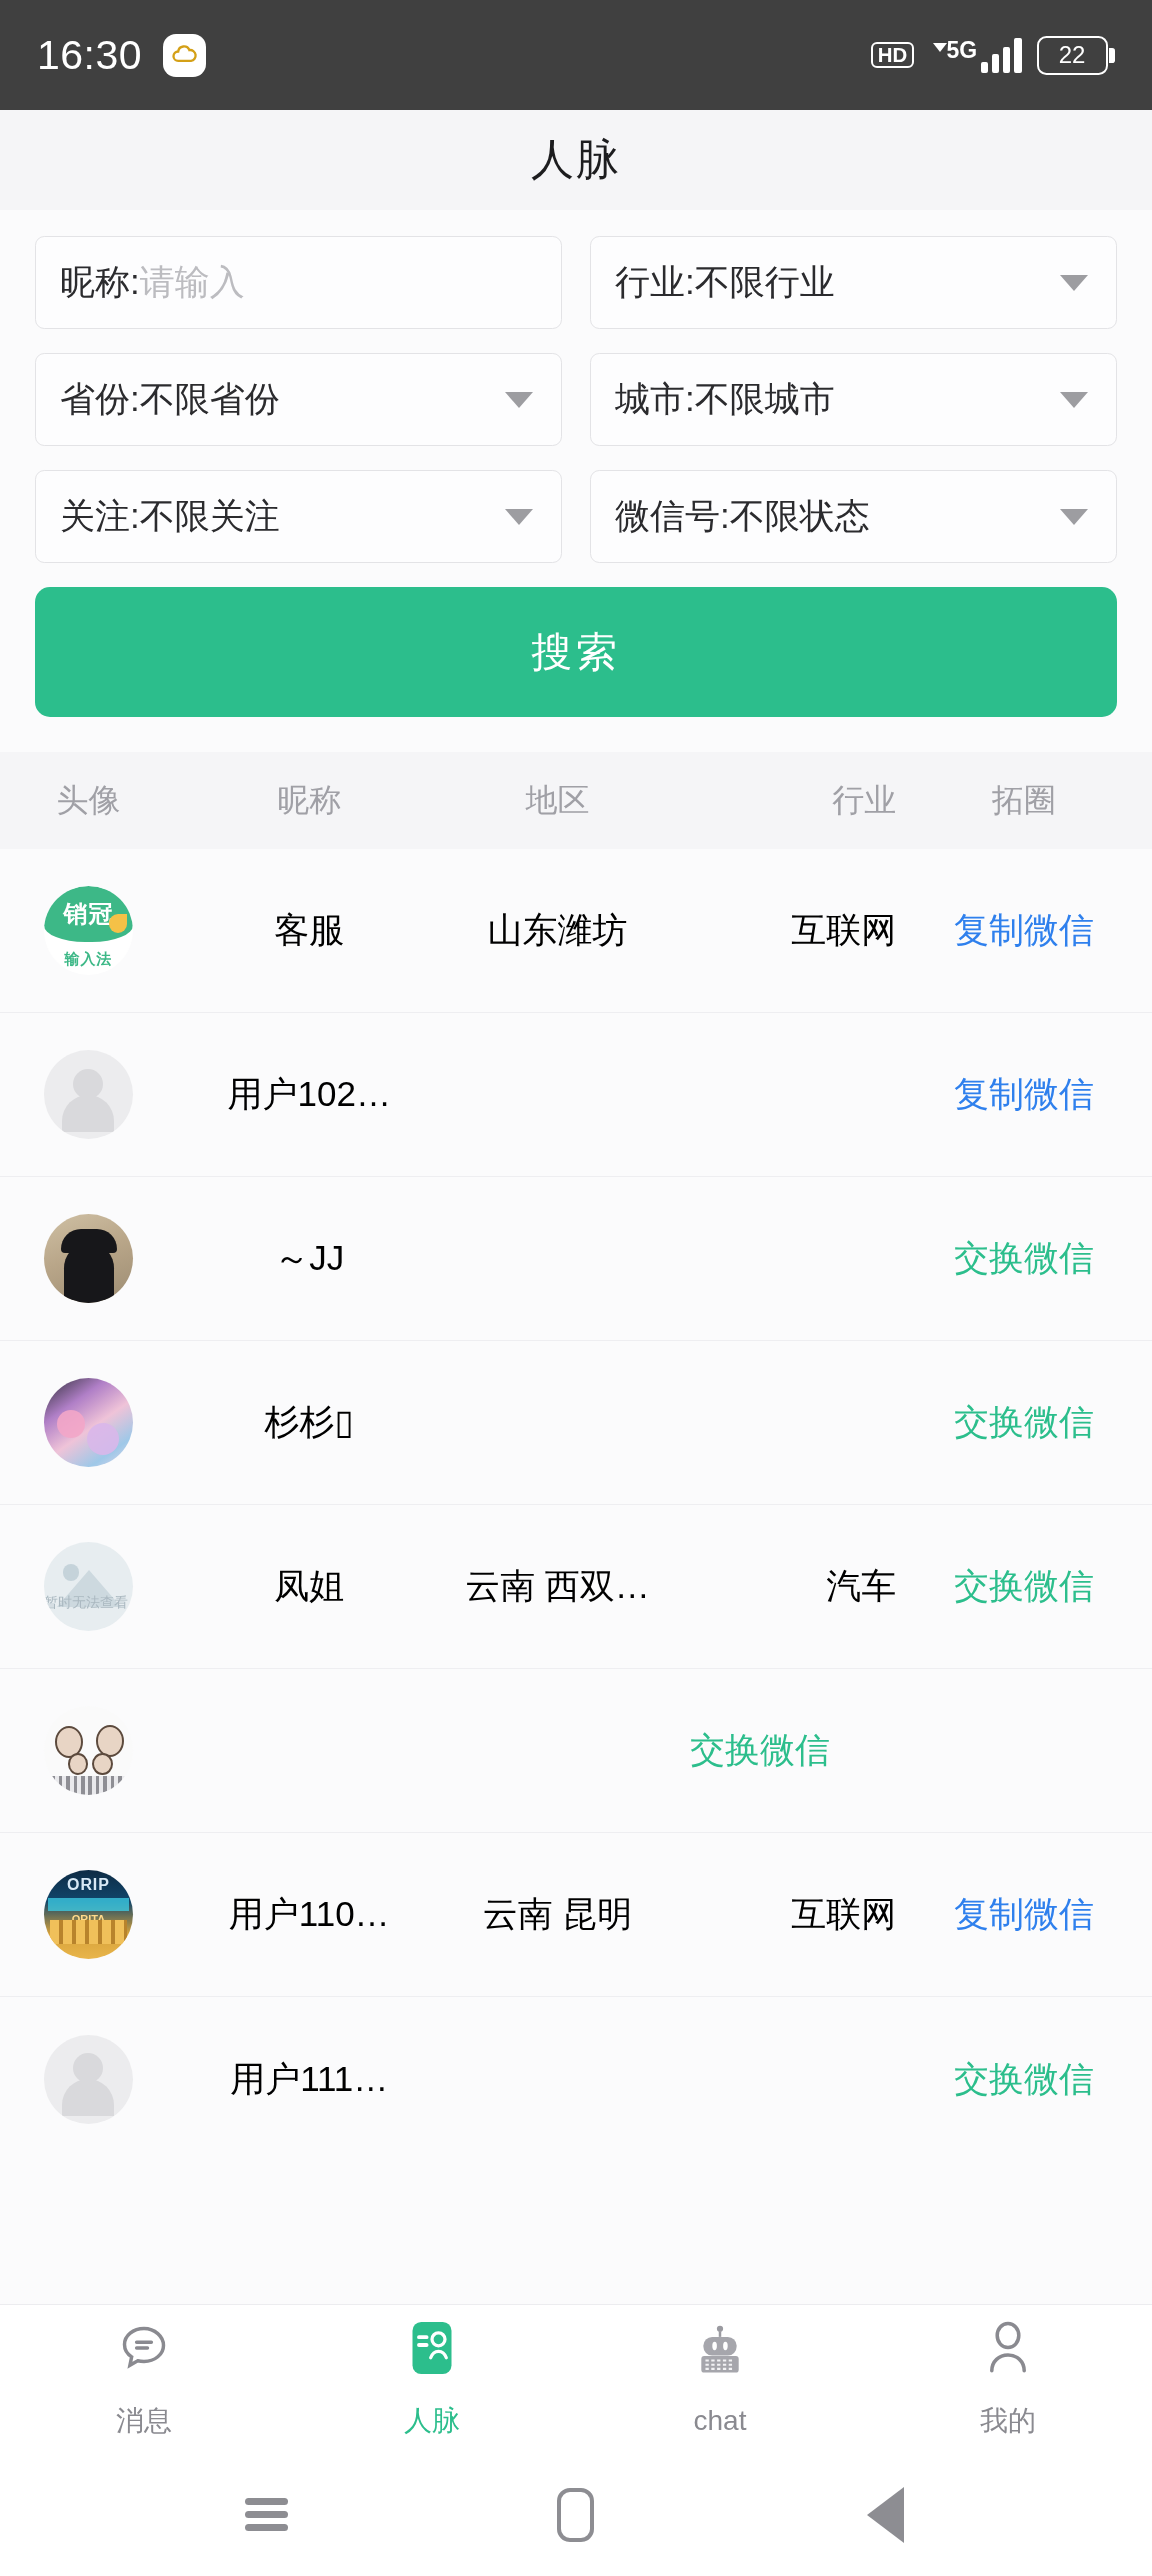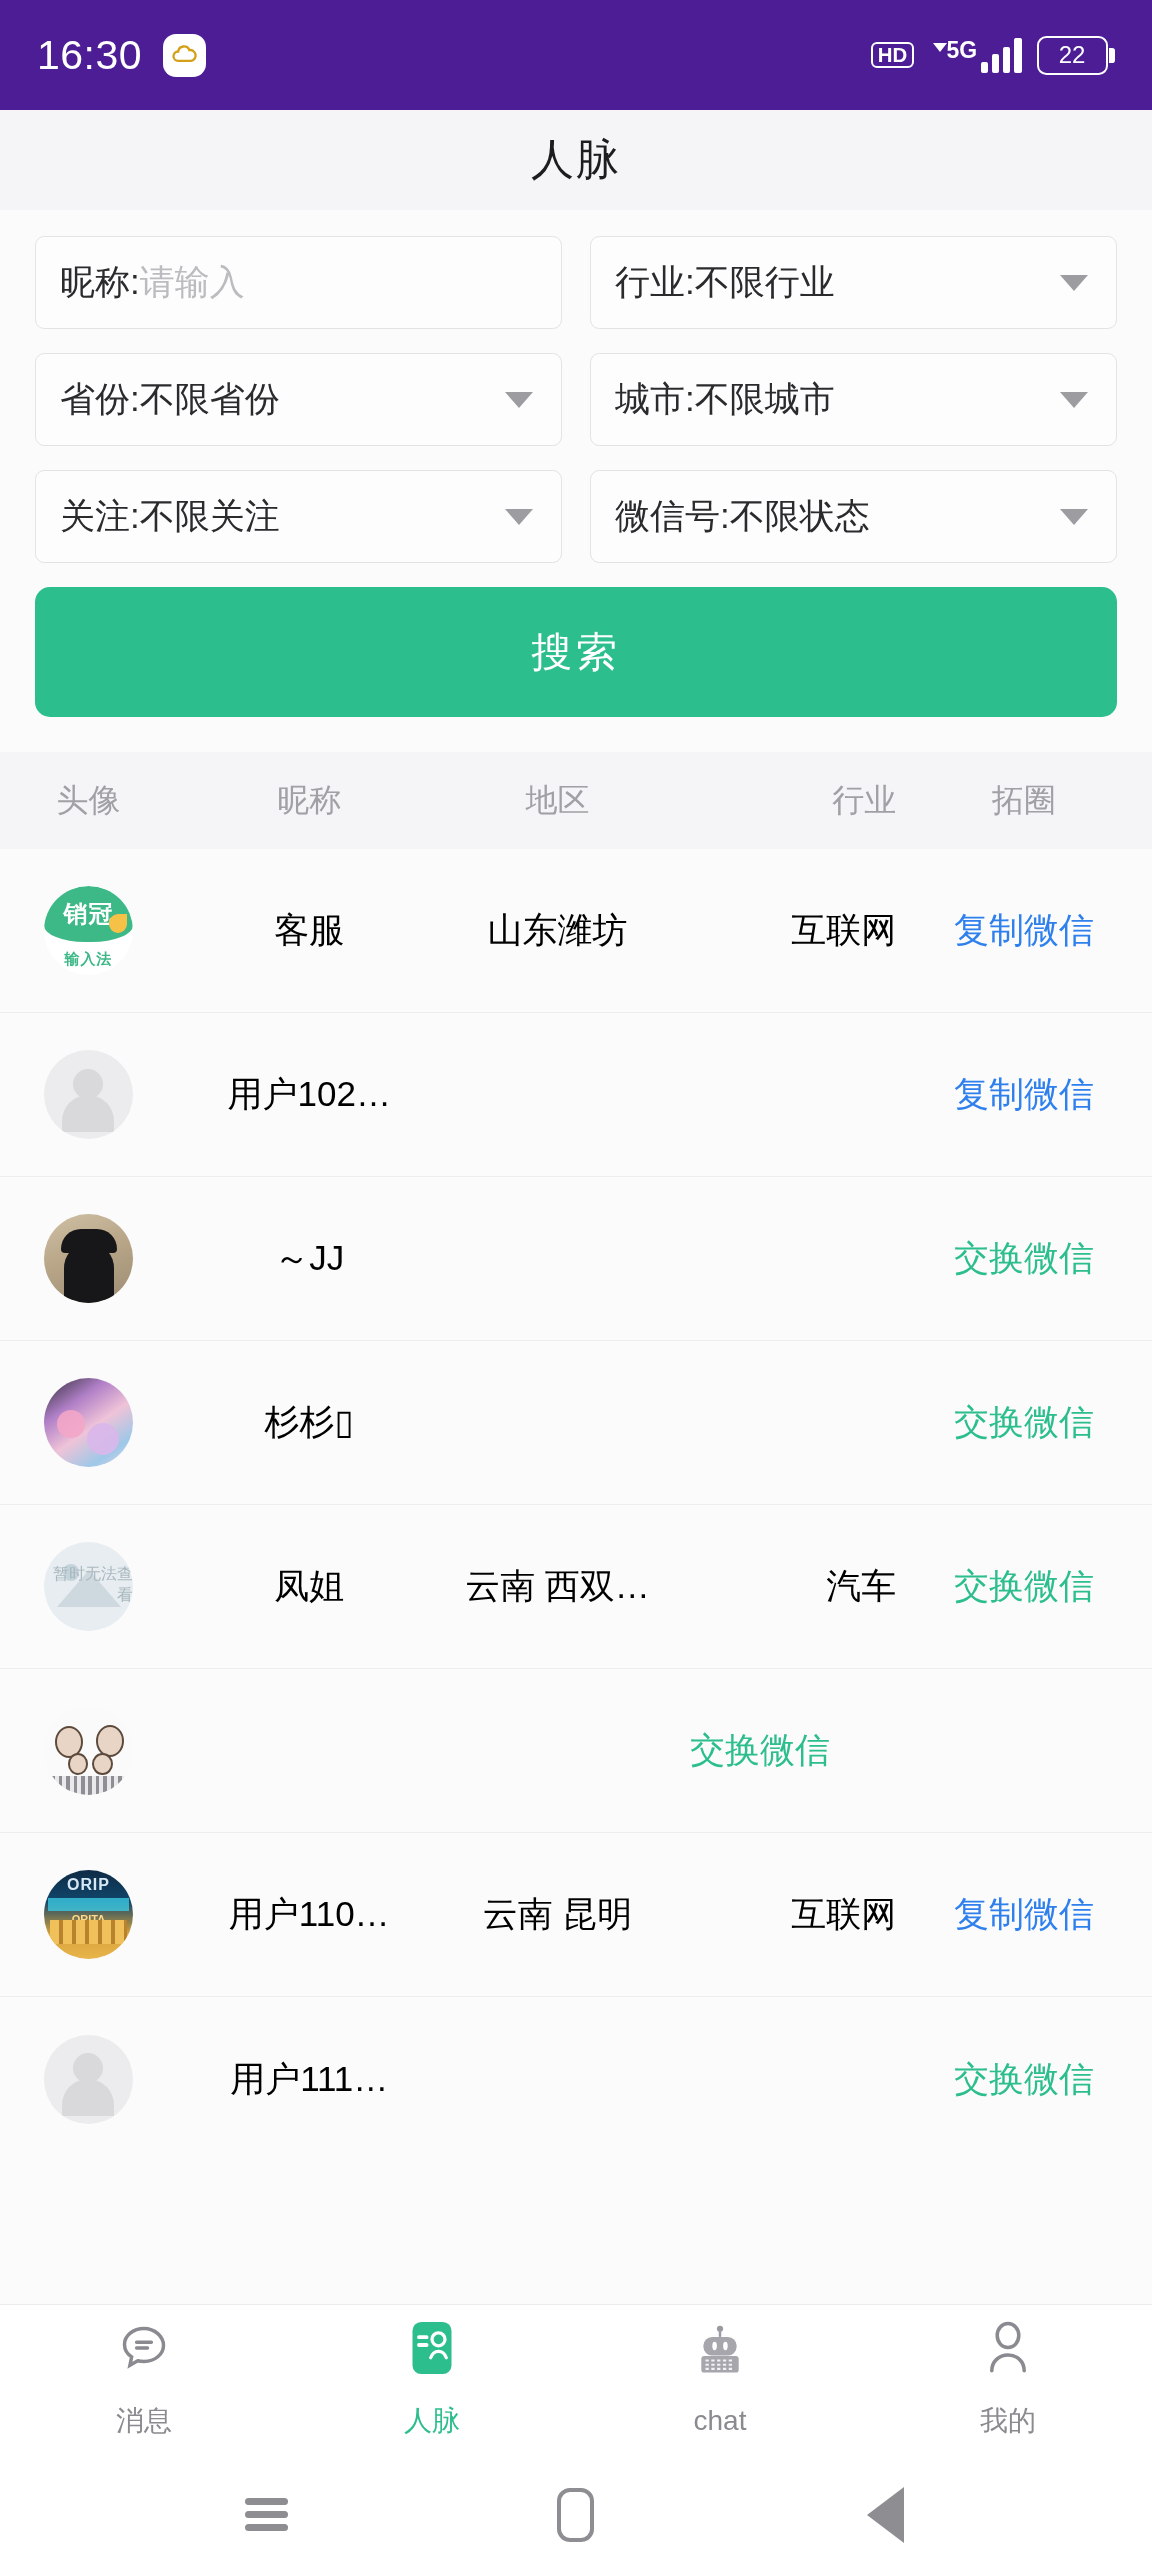--- a/index.html
+++ b/index.html
@@ -6,21 +6,21 @@
   html, body {
     width: 1152px; height: 2576px;
     font-family: "Liberation Sans", "DejaVu Sans", sans-serif;
     background: #ffffff;
     overflow: hidden;
   }
   .phone { position: relative; width: 1152px; height: 2576px; background: #fbfbfc; }
 
   
   .statusbar {
-    height: 110px; background: #4c1d95;
+    height: 110px; background: #404040;
     display: flex; align-items: center; justify-content: space-between;
     padding: 0 37px;
   }
   .sb-left { display: flex; align-items: center; gap: 20.4px; }
   .sb-time { color: #ffffff; font-size: 41px; letter-spacing: 0.5px; }
   .sb-appicon {
     width: 43px; height: 43px; border-radius: 13px; background: #ffffff;
     display: flex; align-items: center; justify-content: center;
   }
   .sb-appicon svg { display:block; }
@@ -127,21 +127,21 @@
   .av-photo2 .b1 { position:absolute; top: 32px; left: 13px; width: 28px; height:28px; border-radius:50%; background:#f3a6c8; opacity:.9;}
   .av-photo2 .b2 { position:absolute; top: 45px; left: 43px; width: 32px; height:32px; border-radius:50%; background:#d9b7ea; opacity:.9;}
 
   .av-placeholder { background: #e7edf0; display:flex; align-items:center; justify-content:center; }
   .av-placeholder .sun { position:absolute; top: 22px; left: 18.6px; width: 16.7px; height:16.7px; border-radius:50%; background:#c5d3da; }
   .av-placeholder .mt {
     position:absolute; bottom: 24px; left: 13px;
     width:0; height:0; border-left: 32px solid transparent; border-right: 32px solid transparent;
     border-bottom: 37px solid #cdd9df;
   }
-  .av-placeholder .txt { position:absolute; bottom: 25px; left:0; right:0; text-align:right; font-size: 16px; color:#aab8c0; }
+  .av-placeholder .txt { position:absolute; bottom: 19px; left:0; right:0; text-align:left; font-size: 14px; color:#aab8c0; }
 
   .av-family { background:#fafafa; }
   .av-family .h1 { position:absolute; top: 20.4px; left: 11px; width: 28px; height: 32px; border-radius: 50%; background:#e8d5c5; border: 2.8px solid #5c4a3d;}
   .av-family .h2 { position:absolute; top: 18.6px; right: 9.3px; width: 28px; height: 32px; border-radius: 50%; background:#e8d5c5; border: 2.8px solid #5c4a3d;}
   .av-family .h3 { position:absolute; bottom: 20.4px; left: 24px; width: 20.4px; height: 22px; border-radius: 50%; background:#e8d5c5; border: 2.8px solid #5c4a3d;}
   .av-family .h4 { position:absolute; bottom: 20.4px; right: 20.4px; width: 20.4px; height: 22px; border-radius: 50%; background:#e8d5c5; border: 2.8px solid #5c4a3d;}
   .av-family .base { position:absolute; bottom:0; left:0; right:0; height: 18.6px; background: repeating-linear-gradient(90deg,#8e8e94 0 3.7px,#e9e9ec 3.7px 7.4px); }
 
   .av-neon { background: linear-gradient(180deg,#0e2b45 0%, #11466b 35%, #d8a23a 72%, #e8b54b 100%); }
   .av-neon .sign { position:absolute; top: 5.6px; left: 0; right:0; text-align:center; color:#d7e8f5; font-size: 16px; font-weight:bold; letter-spacing:0.9px;}

